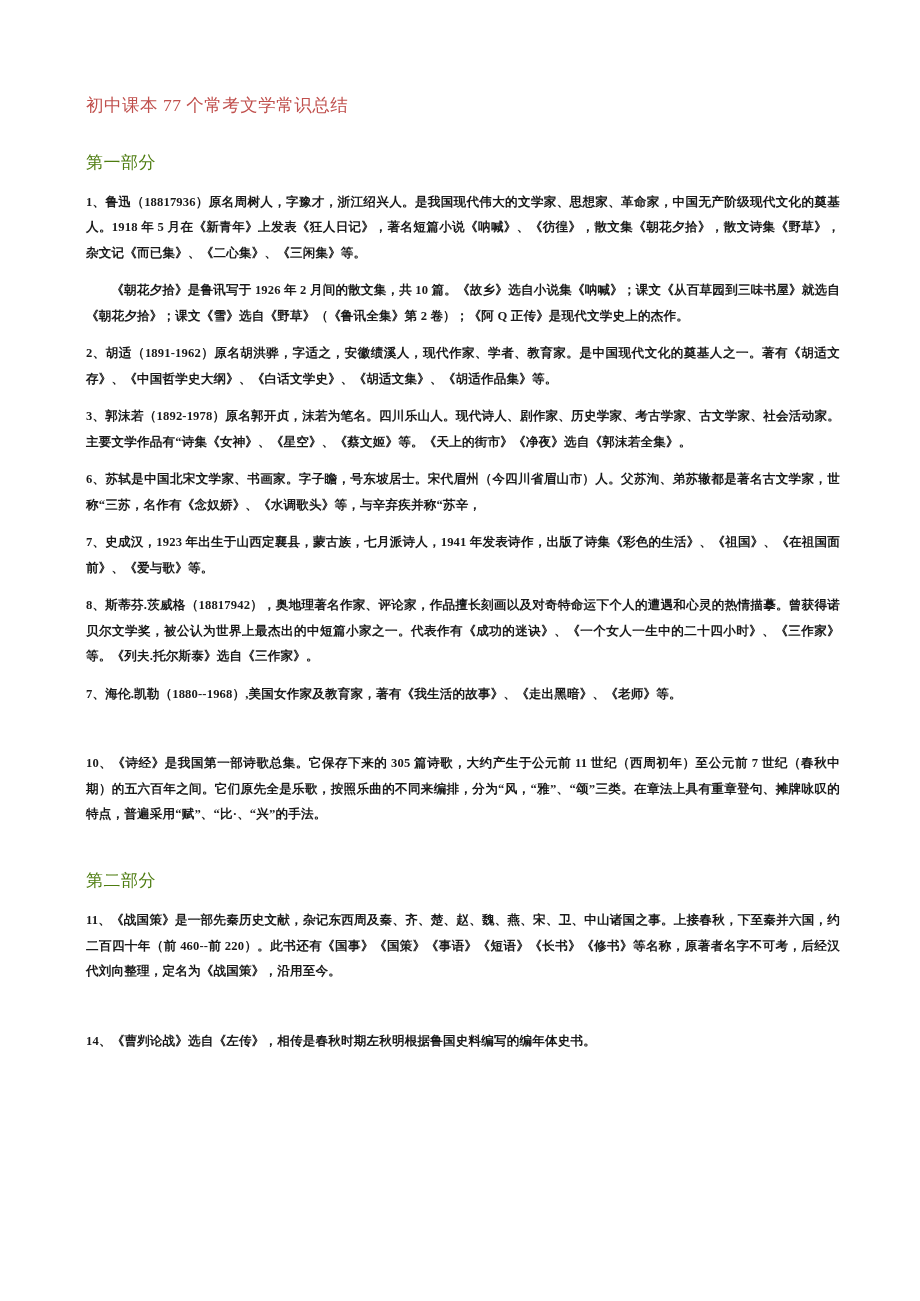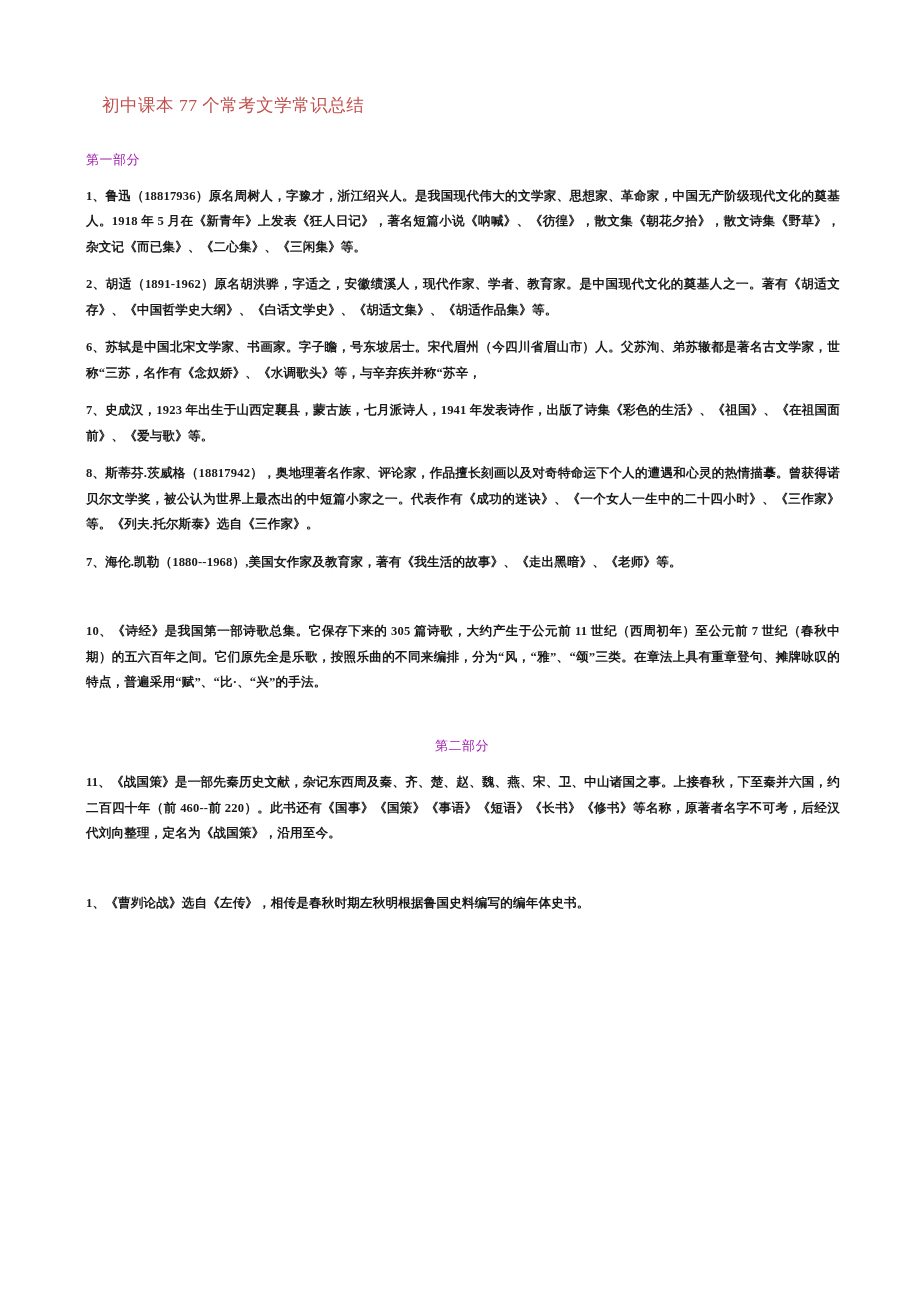--- a/index.html
+++ b/index.html
@@ -21,37 +21,36 @@
     height: 1301px;
     padding: 92px 82px 0 86px;
     background: #ffffff;
   }
   .doc-title {
     font-family: "Liberation Serif", "DejaVu Serif", serif;
     font-size: 17.5px;
     font-weight: 400;
     color: #c0504d;
     letter-spacing: 0.5px;
-    margin: 0 0 0 16px;
+    margin: 0 0 0 0;
     line-height: 1.5;
     white-space: nowrap;
   }
   .section-heading {
     font-family: "Liberation Serif", "DejaVu Serif", serif;
-    font-size: 13px;
+    font-size: 17px;
     font-weight: 400;
-    color: #a21caf;
+    color: #4d7c0f;
     margin: 32px 0 14px 0;
     line-height: 1.5;
     letter-spacing: 0.5px;
   }
   .section-heading.second {
     margin-top: 40px;
     margin-bottom: 15px;
-    text-align: center;
   }
   p.para {
     font-family: "Liberation Serif", "DejaVu Serif", serif;
     font-size: 12.6px;
     line-height: 25.5px;
     color: #1a1a1a;
     margin: 0 0 12px 0;
     text-align: justify;
     text-justify: inter-ideograph;
     letter-spacing: 0.15px;
@@ -68,28 +67,30 @@
 <body>
 
 <div class="page">
 
   <h1 class="doc-title">初中课本 77 个常考文学常识总结</h1>
 
   <h2 class="section-heading">第一部分</h2>
 
   <div class="body-block">
     <p class="para">1、鲁迅（18817936）原名周树人，字豫才，浙江绍兴人。是我国现代伟大的文学家、思想家、革命家，中国无产阶级现代文化的奠基人。1918 年 5 月在《新青年》上发表《狂人日记》，著名短篇小说《呐喊》、《彷徨》，散文集《朝花夕拾》，散文诗集《野草》，杂文记《而已集》、《二心集》、《三闲集》等。</p>
+    <p class="para indent">《朝花夕拾》是鲁讯写于 1926 年 2 月间的散文集，共 10 篇。《故乡》选自小说集《呐喊》；课文《从百草园到三味书屋》就选自《朝花夕拾》；课文《雪》选自《野草》（《鲁讯全集》第 2 卷）；《阿 Q 正传》是现代文学史上的杰作。</p>
     <p class="para">2、胡适（1891-1962）原名胡洪骅，字适之，安徽绩溪人，现代作家、学者、教育家。是中国现代文化的奠基人之一。著有《胡适文存》、《中国哲学史大纲》、《白话文学史》、《胡适文集》、《胡适作品集》等。</p>
+    <p class="para">3、郭沫若（1892-1978）原名郭开贞，沫若为笔名。四川乐山人。现代诗人、剧作家、历史学家、考古学家、古文学家、社会活动家。主要文学作品有“诗集《女神》、《星空》、《蔡文姬》等。《天上的街市》《净夜》选自《郭沫若全集》。</p>
     <p class="para">6、苏轼是中国北宋文学家、书画家。字子瞻，号东坡居士。宋代眉州（今四川省眉山市）人。父苏洵、弟苏辙都是著名古文学家，世称“三苏，名作有《念奴娇》、《水调歌头》等，与辛弃疾并称“苏辛，</p>
     <p class="para">7、史成汉，1923 年出生于山西定襄县，蒙古族，七月派诗人，1941 年发表诗作，出版了诗集《彩色的生活》、《祖国》、《在祖国面前》、《爱与歌》等。</p>
     <p class="para">8、斯蒂芬.茨威格（18817942），奥地理著名作家、评论家，作品擅长刻画以及对奇特命运下个人的遭遇和心灵的热情描摹。曾获得诺贝尔文学奖，被公认为世界上最杰出的中短篇小家之一。代表作有《成功的迷诀》、《一个女人一生中的二十四小时》、《三作家》等。《列夫.托尔斯泰》选自《三作家》。</p>
     <p class="para">7、海伦.凯勒（1880--1968）,美国女作家及教育家，著有《我生活的故事》、《走出黑暗》、《老师》等。</p>
     <p class="para">10、《诗经》是我国第一部诗歌总集。它保存下来的 305 篇诗歌，大约产生于公元前 11 世纪（西周初年）至公元前 7 世纪（春秋中期）的五六百年之间。它们原先全是乐歌，按照乐曲的不同来编排，分为“风，“雅”、“颂”三类。在章法上具有重章登句、摊牌咏叹的特点，普遍采用“赋”、“比·、“兴”的手法。</p>
   </div>
 
   <h2 class="section-heading second">第二部分</h2>
 
   <div class="body-block">
     <p class="para">11、《战国策》是一部先秦历史文献，杂记东西周及秦、齐、楚、赵、魏、燕、宋、卫、中山诸国之事。上接春秋，下至秦并六国，约二百四十年（前 460--前 220）。此书还有《国事》《国策》《事语》《短语》《长书》《修书》等名称，原著者名字不可考，后经汉代刘向整理，定名为《战国策》，沿用至今。</p>
-    <p class="para">1、《曹刿论战》选自《左传》，相传是春秋时期左秋明根据鲁国史料编写的编年体史书。</p>
+    <p class="para">14、《曹刿论战》选自《左传》，相传是春秋时期左秋明根据鲁国史料编写的编年体史书。</p>
   </div>
 
 </div>
 
 </body></html>

